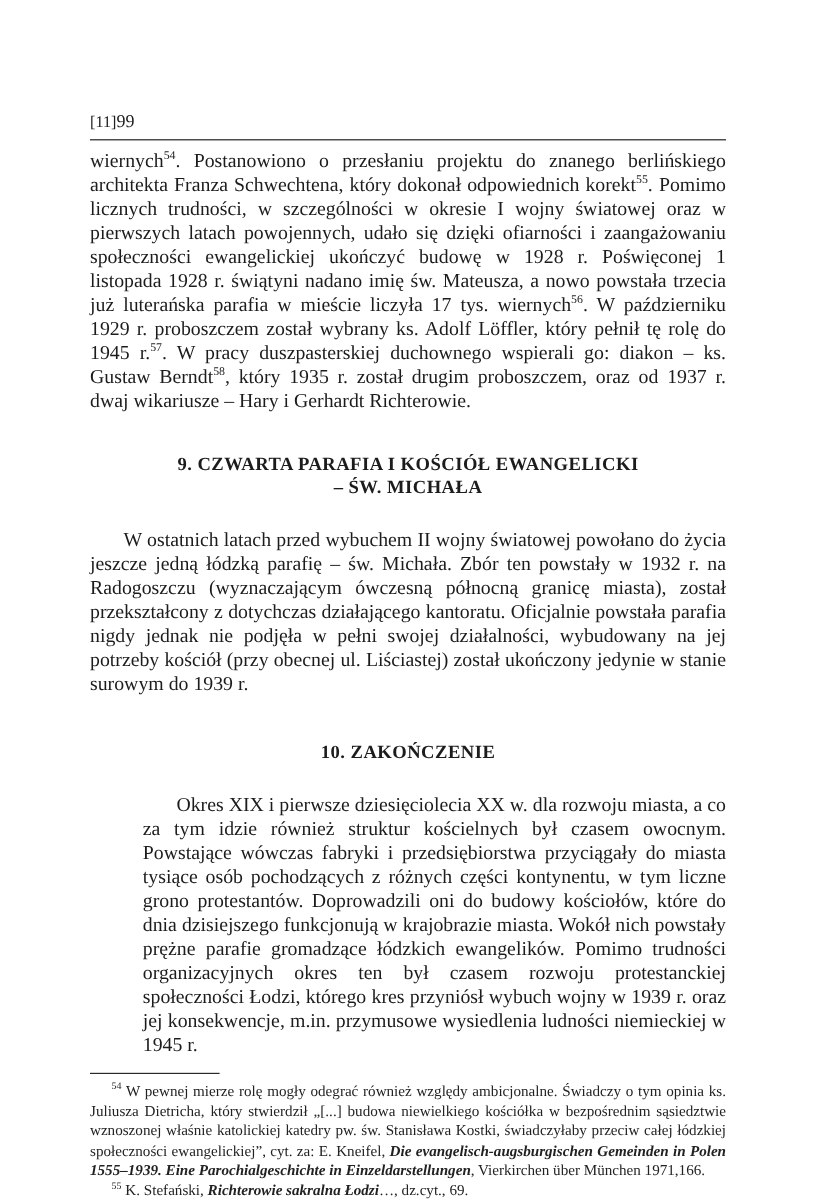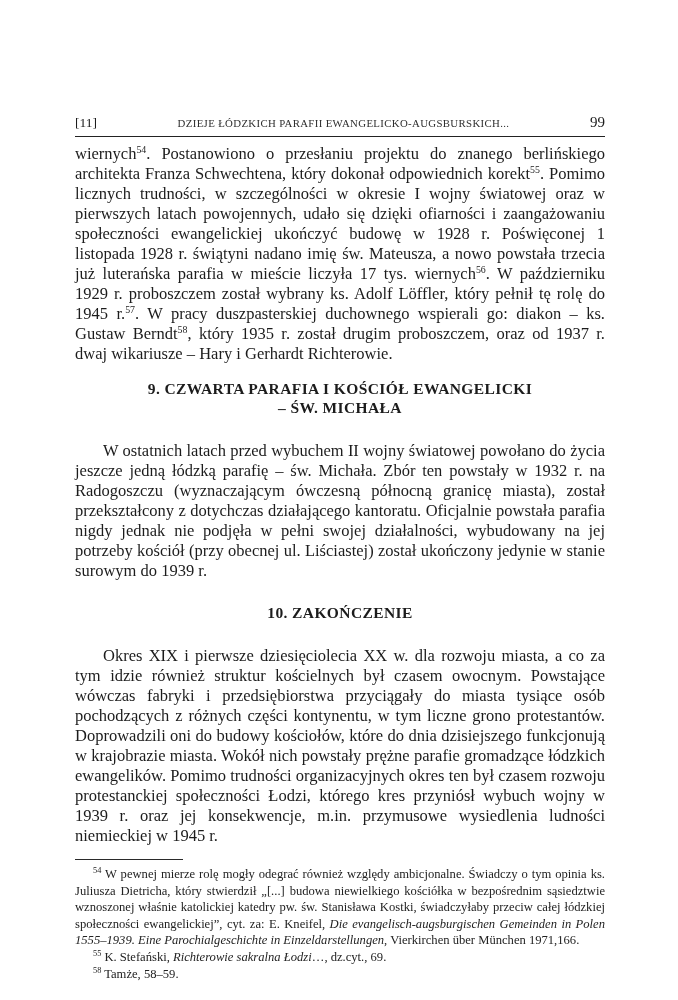--- a/index.html
+++ b/index.html
@@ -6,21 +6,21 @@
   body {
     width: 678px; height: 1000px;
     background: #ffffff;
     color: #1c1c1c;
     font-family: "Liberation Serif", "DejaVu Serif", serif;
     overflow: hidden;
   }
   .page {
     box-sizing: border-box;
     width: 678px; height: 1000px;
-    padding: 88px 73px 0 75px;
+    padding: 68px 73px 0 75px;
   }
   
   .running-header {
     display: flex;
     align-items: baseline;
     border-bottom: 1.5px solid #222;
     padding-bottom: 5px;
   }
   .margin-note { font-size: 13.5px; flex: 0 0 auto; }
   .running-title {
@@ -51,50 +51,49 @@
 
   
   .section-heading {
     text-align: center;
     font-weight: bold;
     font-size: 15.5px;
     line-height: 19px;
     letter-spacing: 0.4px;
     margin: 0;
   }
-  .heading-9 { margin-top: 15px; }
-  .heading-10 { margin-top: 22px; font-family: Liberation Serif, serif; }
-  .after-heading { margin-top: 24px; }
+  .heading-9 { margin-top: 34px; }
+  .heading-10 { margin-top: 38px; font-family: Liberation Serif, serif; }
+  .after-heading { margin-top: 24px; margin-left: 44px; }
   .para-2 { margin-top: 24px; }
 
   
   .footnote-separator {
     width: 108px;
     border: 0;
     border-top: 1.5px solid #2a2a2a;
     margin: 13px 0 6px 0;
   }
   .footnotes {
     font-size: 12.6px;
     line-height: 16.6px;
     text-align: justify;
     color: #222;
   }
   .footnote { text-indent: 18px; margin: 0; }
   .footnote sup { font-size: 0.66em; }
-  .footnote i { font-style: italic; }
+  .footnote i { font-style: italic; font-weight: bold; }
 </style>
 </head>
 <body>
 
 <div class="page">
 
   <div class="running-header">
     <span class="margin-note">[11]</span>
-    <span class="running-title">DZIEJE ŁÓDZKICH PARAFII EWANGELICKO-AUGSBURSKICH...</span>
     <span class="page-number">99</span>
   </div>
 
   <p class="body-text para-first"><span>wiernych</span><sup>54</sup><span>. Postanowiono o przesłaniu projektu do znanego berlińskiego architekta Franza Schwechtena, który dokonał odpowiednich korekt</span><sup>55</sup><span>. Pomimo licznych trudności, w szczególności w okresie I wojny światowej oraz w pierwszych latach powojennych, udało się dzięki ofiarności i zaangażowaniu społeczności ewangelickiej ukończyć budowę w 1928 r. Poświęconej 1 listopada 1928 r. świątyni nadano imię św. Mateusza, a nowo powstała trzecia już luterańska parafia w mieście liczyła 17 tys. wiernych</span><sup>56</sup><span>. W październiku 1929 r. proboszczem został wybrany ks. Adolf Löffler, który pełnił tę rolę do 1945 r.</span><sup>57</sup><span>. W pracy duszpasterskiej duchownego wspierali go: diakon – ks. Gustaw Berndt</span><sup>58</sup><span>, który 1935 r. został drugim proboszczem, oraz od 1937 r. dwaj wikariusze – Hary i Gerhardt Richterowie.</span></p>
 
   <h2 class="section-heading heading-9"><span>9. CZWARTA PARAFIA I KOŚCIÓŁ EWANGELICKI</span><br><span>– ŚW. MICHAŁA</span></h2>
 
   <p class="body-text indent para-2"><span>W ostatnich latach przed wybuchem II wojny światowej powołano do życia jeszcze jedną łódzką parafię – św. Michała. Zbór ten powstały w 1932 r. na Radogoszczu (wyznaczającym ówczesną północną granicę miasta), został przekształcony z dotychczas działającego kantoratu. Oficjalnie powstała parafia nigdy jednak nie podjęła w pełni swojej działalności, wybudowany na jej potrzeby kościół (przy obecnej ul. Liściastej) został ukończony jedynie w stanie surowym do 1939 r.</span></p>
 
   <h2 class="section-heading heading-10">10. ZAKOŃCZENIE</h2>

